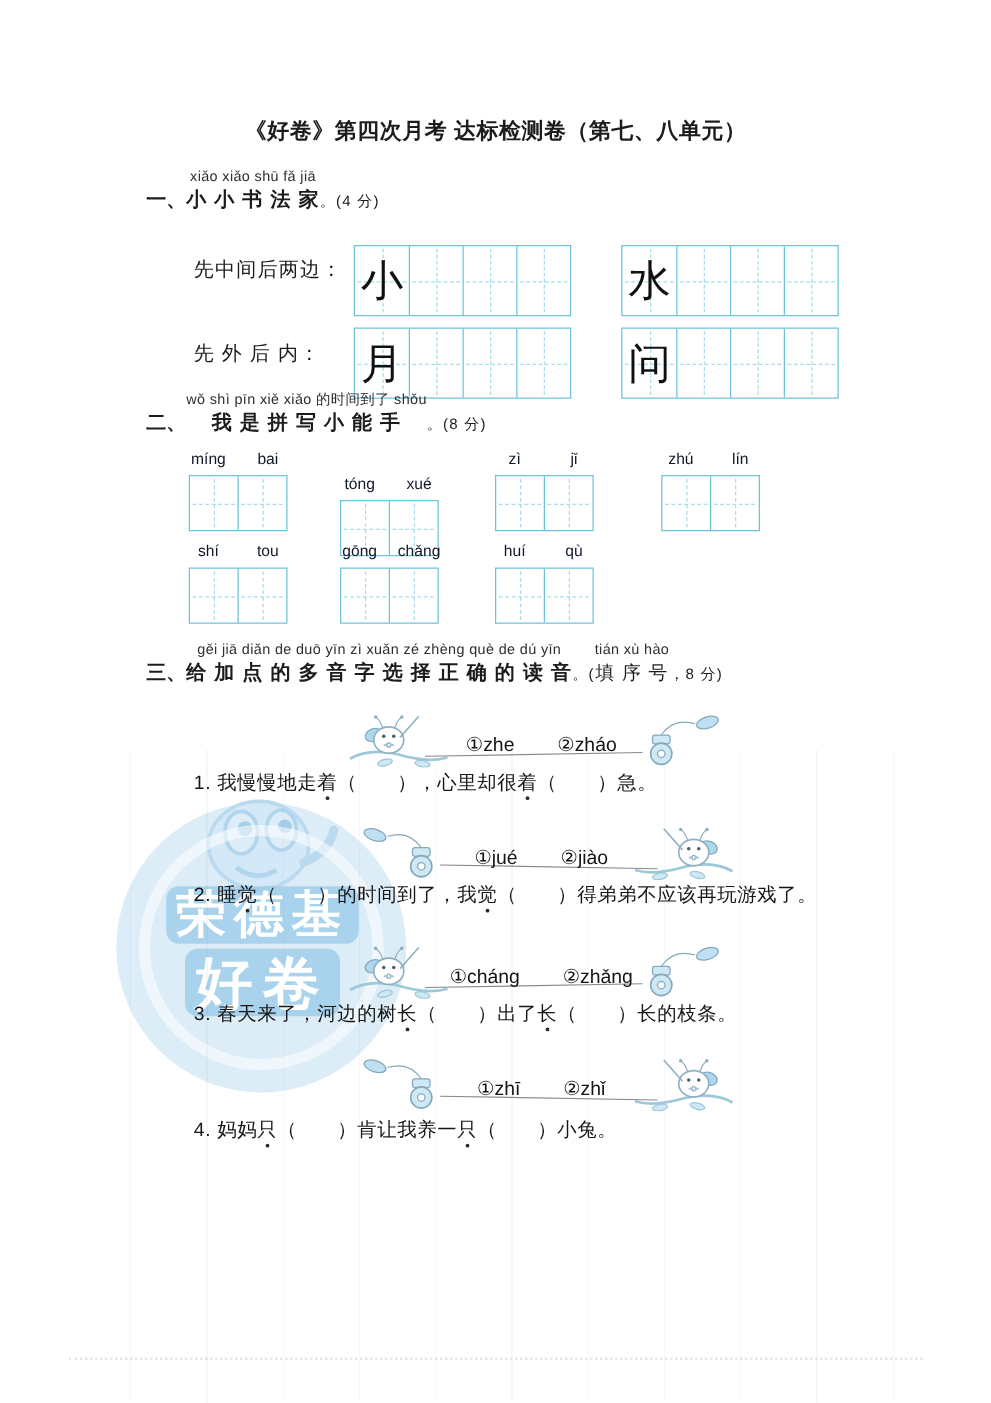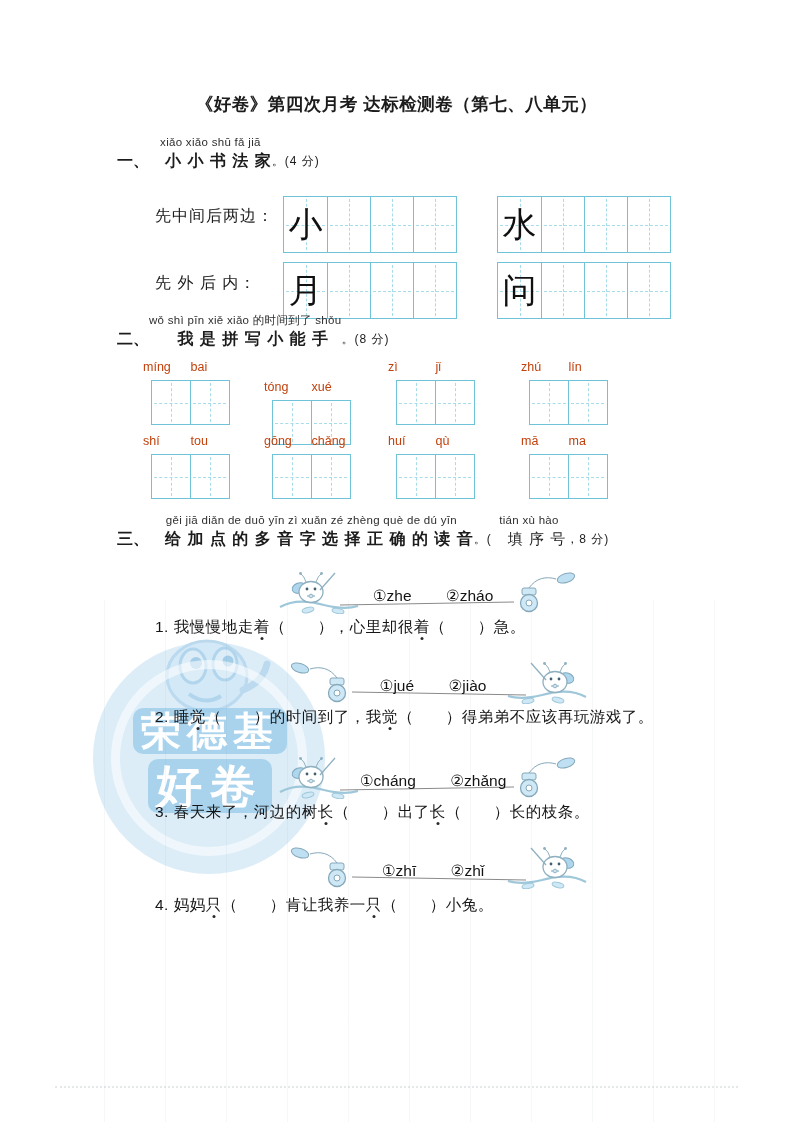--- a/index.html
+++ b/index.html
@@ -24,39 +24,39 @@
   .creases{left:104px;top:600px;width:612px;height:522px;
     background:repeating-linear-gradient(90deg, rgba(70,100,115,0.05) 0 1px, transparent 1px 61px);}
   .cutline{left:55px;top:1086px;width:683px;border-top:2px dotted rgba(90,110,120,0.16);}
 
   
   .title{left:0;top:92px;width:100%;text-align:center;font-size:17.5px;font-weight:bold;letter-spacing:0.5px;z-index:2;}
   .sec-head{display:flex;align-items:flex-end;z-index:2;}
   .sec-num{font-size:16px;font-weight:bold;line-height:22px;}
   .ruby{display:inline-flex;flex-direction:column;text-align:center;}
   .ruby .py{font-size:11.5px;line-height:16px;color:#2e2e2e;letter-spacing:0.3px;white-space:nowrap;}
-  .ruby .hz{font-size:16px;font-weight:bold;line-height:22px;letter-spacing:1px;white-space:nowrap;margin-left:16px;}
+  .ruby .hz{font-size:16px;font-weight:bold;line-height:22px;letter-spacing:1px;white-space:nowrap;}
   .sec-suffix{font-size:12px;line-height:22px;letter-spacing:1px;}
 
   
   .tzg{display:flex;border:1.5px solid #6fc3d9;box-sizing:content-box;background:transparent;z-index:2;}
   .cell{position:relative;box-sizing:border-box;}
   .cell + .cell{border-left:1px solid #6fc3d9;}
   .cell::before{content:'';position:absolute;left:50%;top:2px;bottom:2px;border-left:1px dashed #a7dcea;}
   .cell::after{content:'';position:absolute;top:50%;left:2px;right:2px;border-top:1px dashed #a7dcea;}
   .c4{width:43px;height:55px;}
   .c2{width:38px;height:43px;}
   .gchar{position:absolute;inset:0;display:flex;align-items:center;justify-content:center;
     font-size:34px;font-family:"DejaVu Serif",serif;color:#101010;z-index:1;}
   .row-label{font-size:16px;letter-spacing:1px;z-index:2;}
 
   
   .pyitem{width:95px;z-index:2;}
   .pyrow{display:flex;height:18px;}
-  .pyrow span{flex:1;font-size:12.5px;color:#c2410c;white-space:nowrap;}
+  .pyrow span{flex:1;text-align:center;font-size:12.5px;color:#0f172a;white-space:nowrap;}
   .pyitem .tzg{margin:2px auto 0;width:77px;}
 
   
   .banner{left:278px;width:310px;height:48px;z-index:2;}
   .banner svg{position:absolute;left:0;top:0;}
   .banner-text{position:absolute;left:0;right:0;top:9px;text-align:center;font-size:15.5px;color:#141414;margin-top:12px;}
   .banner-text .opt + .opt{margin-left:30px;}
 
   
   .sentence{left:155px;width:575px;font-size:15.5px;letter-spacing:0.5px;line-height:22px;z-index:2;color:#161616;}
@@ -202,30 +202,20 @@
       </div>
     <div class="tzg">
         <div class="cell c2"></div>
         <div class="cell c2"></div>
       </div>
   </div>
   <div class="abs pyitem" style="left:388px;top:434px;">
     <div class="pyrow">
         <span>huí</span>
         <span>qù</span>
-      </div>
-    <div class="tzg">
-        <div class="cell c2"></div>
-        <div class="cell c2"></div>
-      </div>
-  </div>
-  <div class="abs pyitem" style="left:521px;top:434px;">
-    <div class="pyrow">
-        <span>mā</span>
-        <span>ma</span>
       </div>
     <div class="tzg">
         <div class="cell c2"></div>
         <div class="cell c2"></div>
       </div>
   </div>
 
   <div class="abs sec-head" style="left:117px;top:512px;">
     <span class="sec-num">三、</span>
     <span class="ruby">

